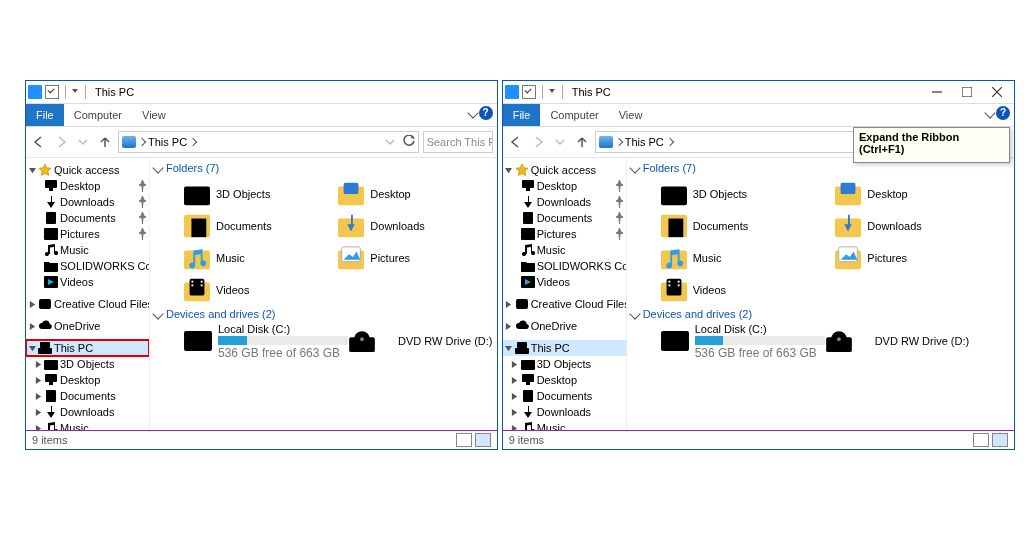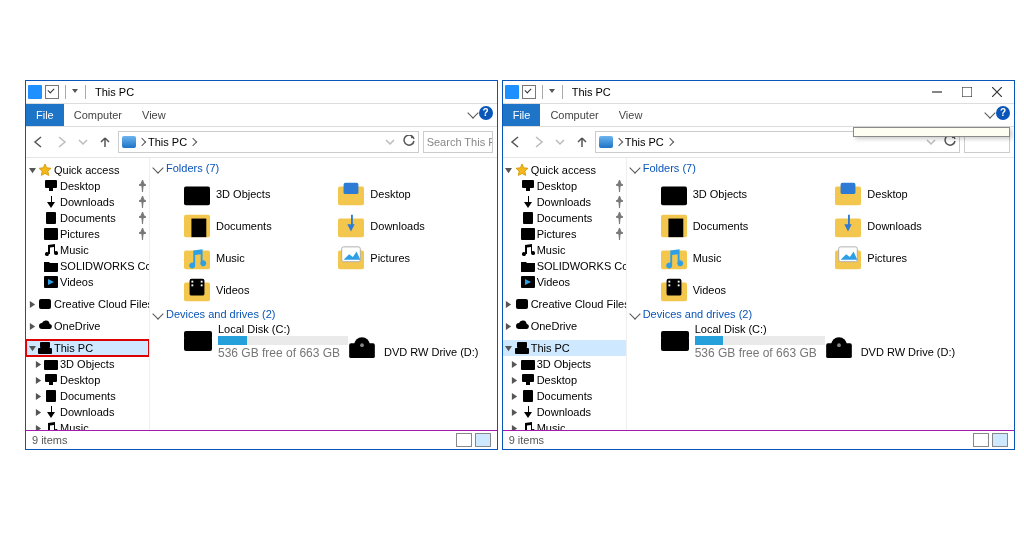--- a/index.html
+++ b/index.html
@@ -68,21 +68,21 @@
   .item .lbl { white-space: nowrap; }
 
   
   .drive { display: flex; align-items: center; gap: 6px; margin-left: 30px; height: 34px; }
   .drive .dic { width: 28px; height: 22px; flex: none; }
   .drive .meta { display: flex; flex-direction: column; }
   .drive .bar { width: 130px; height: 9px; background: #eaeaea; margin: 1px 0; position: relative; }
   .drive .bar .fill { position: absolute; left: 0; top: 0; bottom: 0; width: 22%; background: #26a0da; }
   .drive .sub { color: #777; font-size: 12px; }
 
-  .dvd { display: flex; align-items: flex-end; gap: 8px; height: 34px; }
+  .dvd { display: flex; align-items: center; gap: 22px; height: 34px; }
   .dvd .dic { width: 28px; height: 22px; }
 
   .drives { display: grid; grid-template-columns: 1fr 1fr; margin-left: 0; }
 
   
   .status { height: 18px; border-top: 1px solid #a21caf; display: flex; align-items: center; padding: 0 6px; color: #555; }
   .status .views { margin-left: auto; display: flex; gap: 3px; }
   .views .v { width: 14px; height: 12px; border: 1px solid #888; }
   .views .v.act { background: #cde8ff; }
 
@@ -859,16 +859,17 @@
 
   <div class="status">
     <span>9 items</span>
     <div class="views">
       <span class="v"></span>
       <span class="v act"></span>
     </div>
   </div>
 
   <div class="tooltip">
+    <div class="tt-title">Expand the Ribbon (Ctrl+F1)</div>
   </div>
 </div>
 
 </div>
 
 </body></html>

